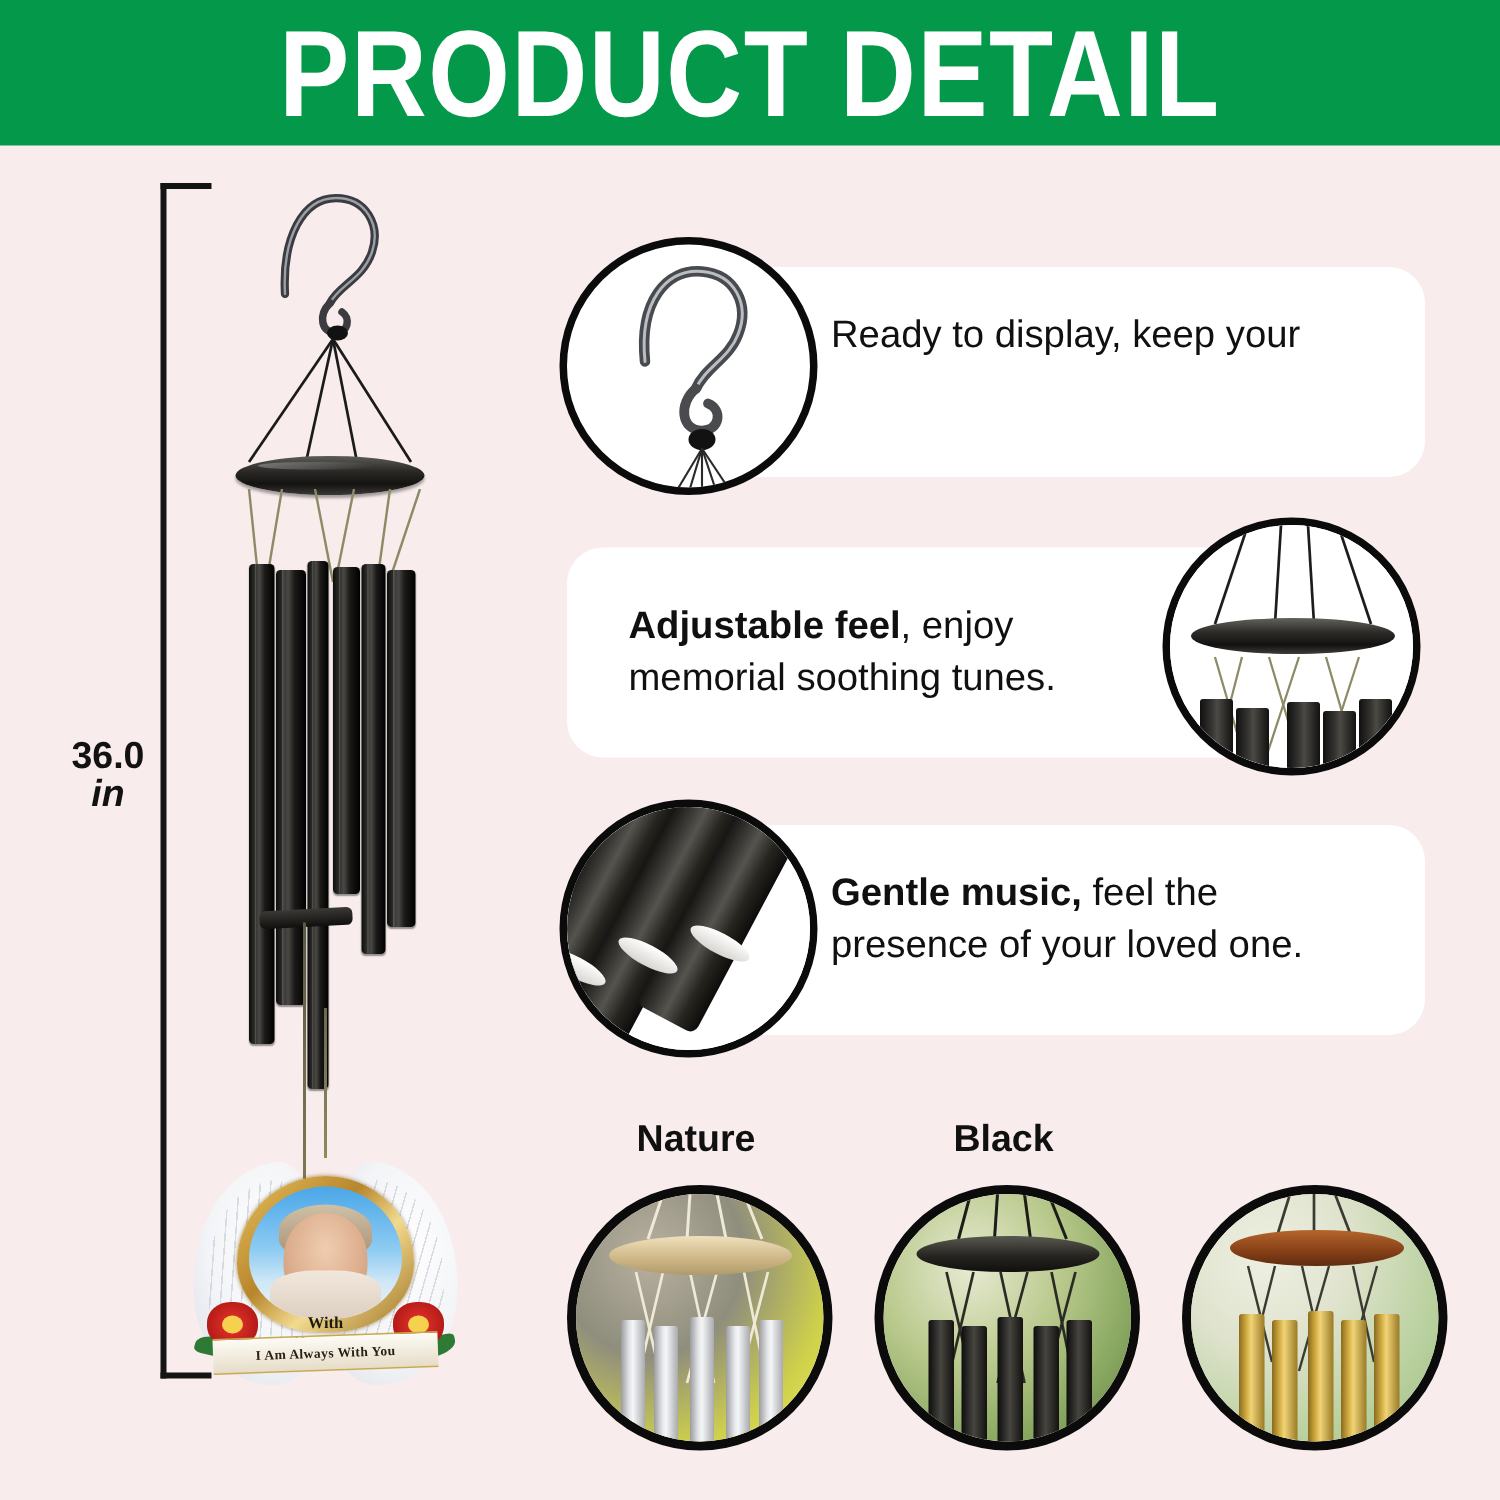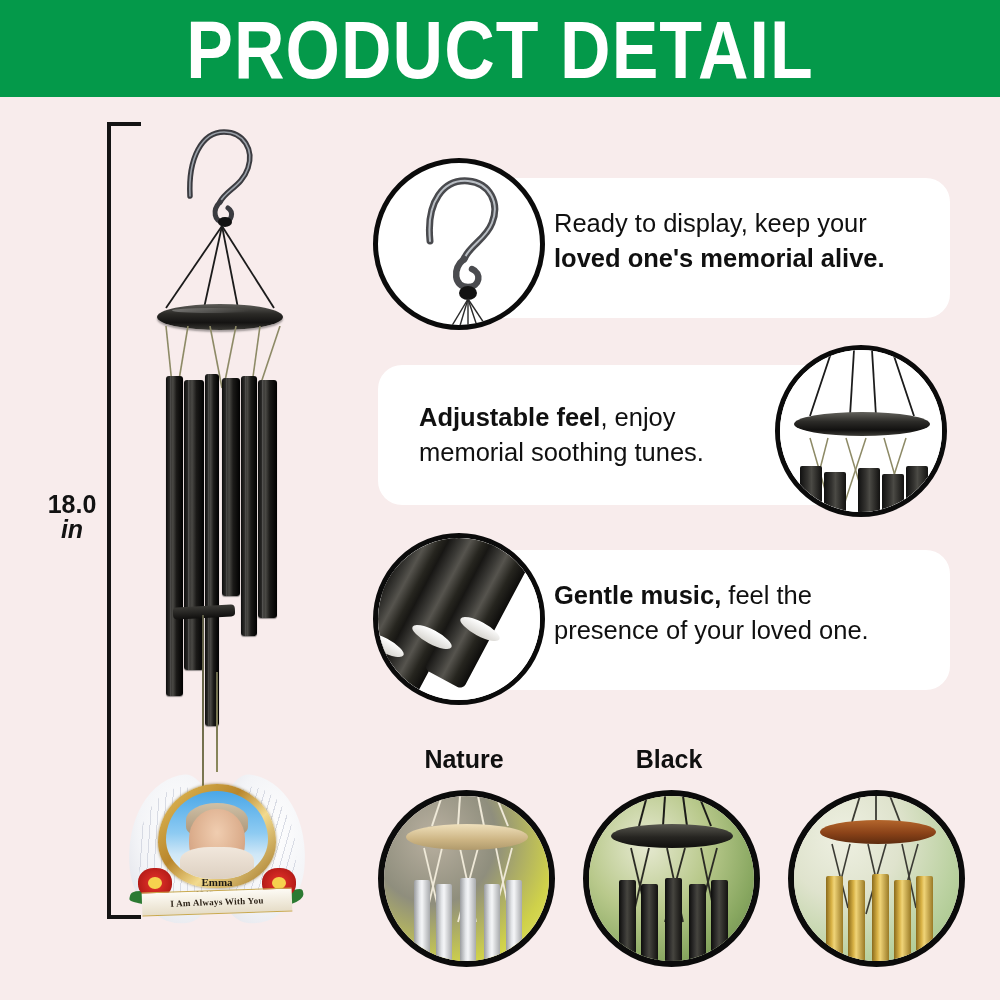--- a/index.html
+++ b/index.html
@@ -223,21 +223,21 @@
   <div class="header-banner">
     <div class="header-title">PRODUCT DETAIL</div>
   </div>
 
   <div class="dim-bracket">
     <div class="vline"></div>
     <div class="tick-top"></div>
     <div class="tick-bot"></div>
   </div>
   <div class="dim-label">
-    <span>18.0</span>
+    <span>36.0</span>
     <span class="unit">in</span>
   </div>
 
   <div class="chime-main">
 
     <svg class="hook-svg" width="110" height="110" viewBox="0 0 110 110">
       <path d="M22 78 C20 40 34 14 56 14 C76 14 86 32 80 50 C74 68 58 72 52 84" fill="none" stroke="#3b3b40" stroke-width="5.5" stroke-linecap="round"></path>
       <path d="M22 78 C20 40 34 14 56 14 C76 14 86 32 80 50 C74 68 58 72 52 84" fill="none" stroke="#9aa0a8" stroke-width="1.6" stroke-linecap="round"></path>
       <path d="M52 84 C44 92 46 104 56 104 C64 104 66 94 60 90" fill="none" stroke="#3b3b40" stroke-width="5" stroke-linecap="round"></path>
       <ellipse cx="57" cy="104" rx="7" ry="5" fill="#121212"></ellipse>
@@ -280,21 +280,21 @@
       <div class="orn-photo">
         <div class="orn-hair"></div>
         <div class="orn-face"></div>
         <div class="orn-body"></div>
       </div>
     </div>
     <div class="orn-leaf l"></div>
     <div class="orn-leaf r"></div>
     <div class="orn-flower l"></div>
     <div class="orn-flower r"></div>
-    <div class="orn-name">Emma</div>
+    <div class="orn-name">With</div>
     <div class="orn-dates">1946 - 2025</div>
     <div class="orn-banner">
       <span>I Am Always With You</span>
     </div>
   </div>
 
   <div class="feature-card" style="left:455px;top:178px;width:495px;height:140px;"></div>
 
   <div class="photo-circle" style="left:373px;top:158px;width:172px;height:172px;">
     <svg class="c1-hook" width="130" height="160" viewBox="0 0 130 160">
@@ -307,21 +307,20 @@
         <line x1="68" y1="130" x2="59" y2="160"></line>
         <line x1="68" y1="130" x2="68" y2="160"></line>
         <line x1="68" y1="130" x2="78" y2="160"></line>
         <line x1="68" y1="130" x2="88" y2="160"></line>
       </g>
     </svg>
   </div>
 
   <div class="feature-text" style="left:554px;top:206px;width:390px;">
     <span>Ready to display, keep your</span><br>
-    <b>loved one's memorial alive.</b>
   </div>
 
   <div class="feature-card" style="left:378px;top:365px;width:490px;height:140px;"></div>
 
   <div class="photo-circle" style="left:775px;top:345px;width:172px;height:172px;">
     <div class="c2-bg"></div>
     <svg class="c2-strings" width="164" height="164" viewBox="0 0 164 164">
       <g stroke="#1c1c1c" stroke-width="1.8" fill="none">
         <line x1="52" y1="0" x2="30" y2="66"></line>
         <line x1="74" y1="0" x2="70" y2="66"></line>

